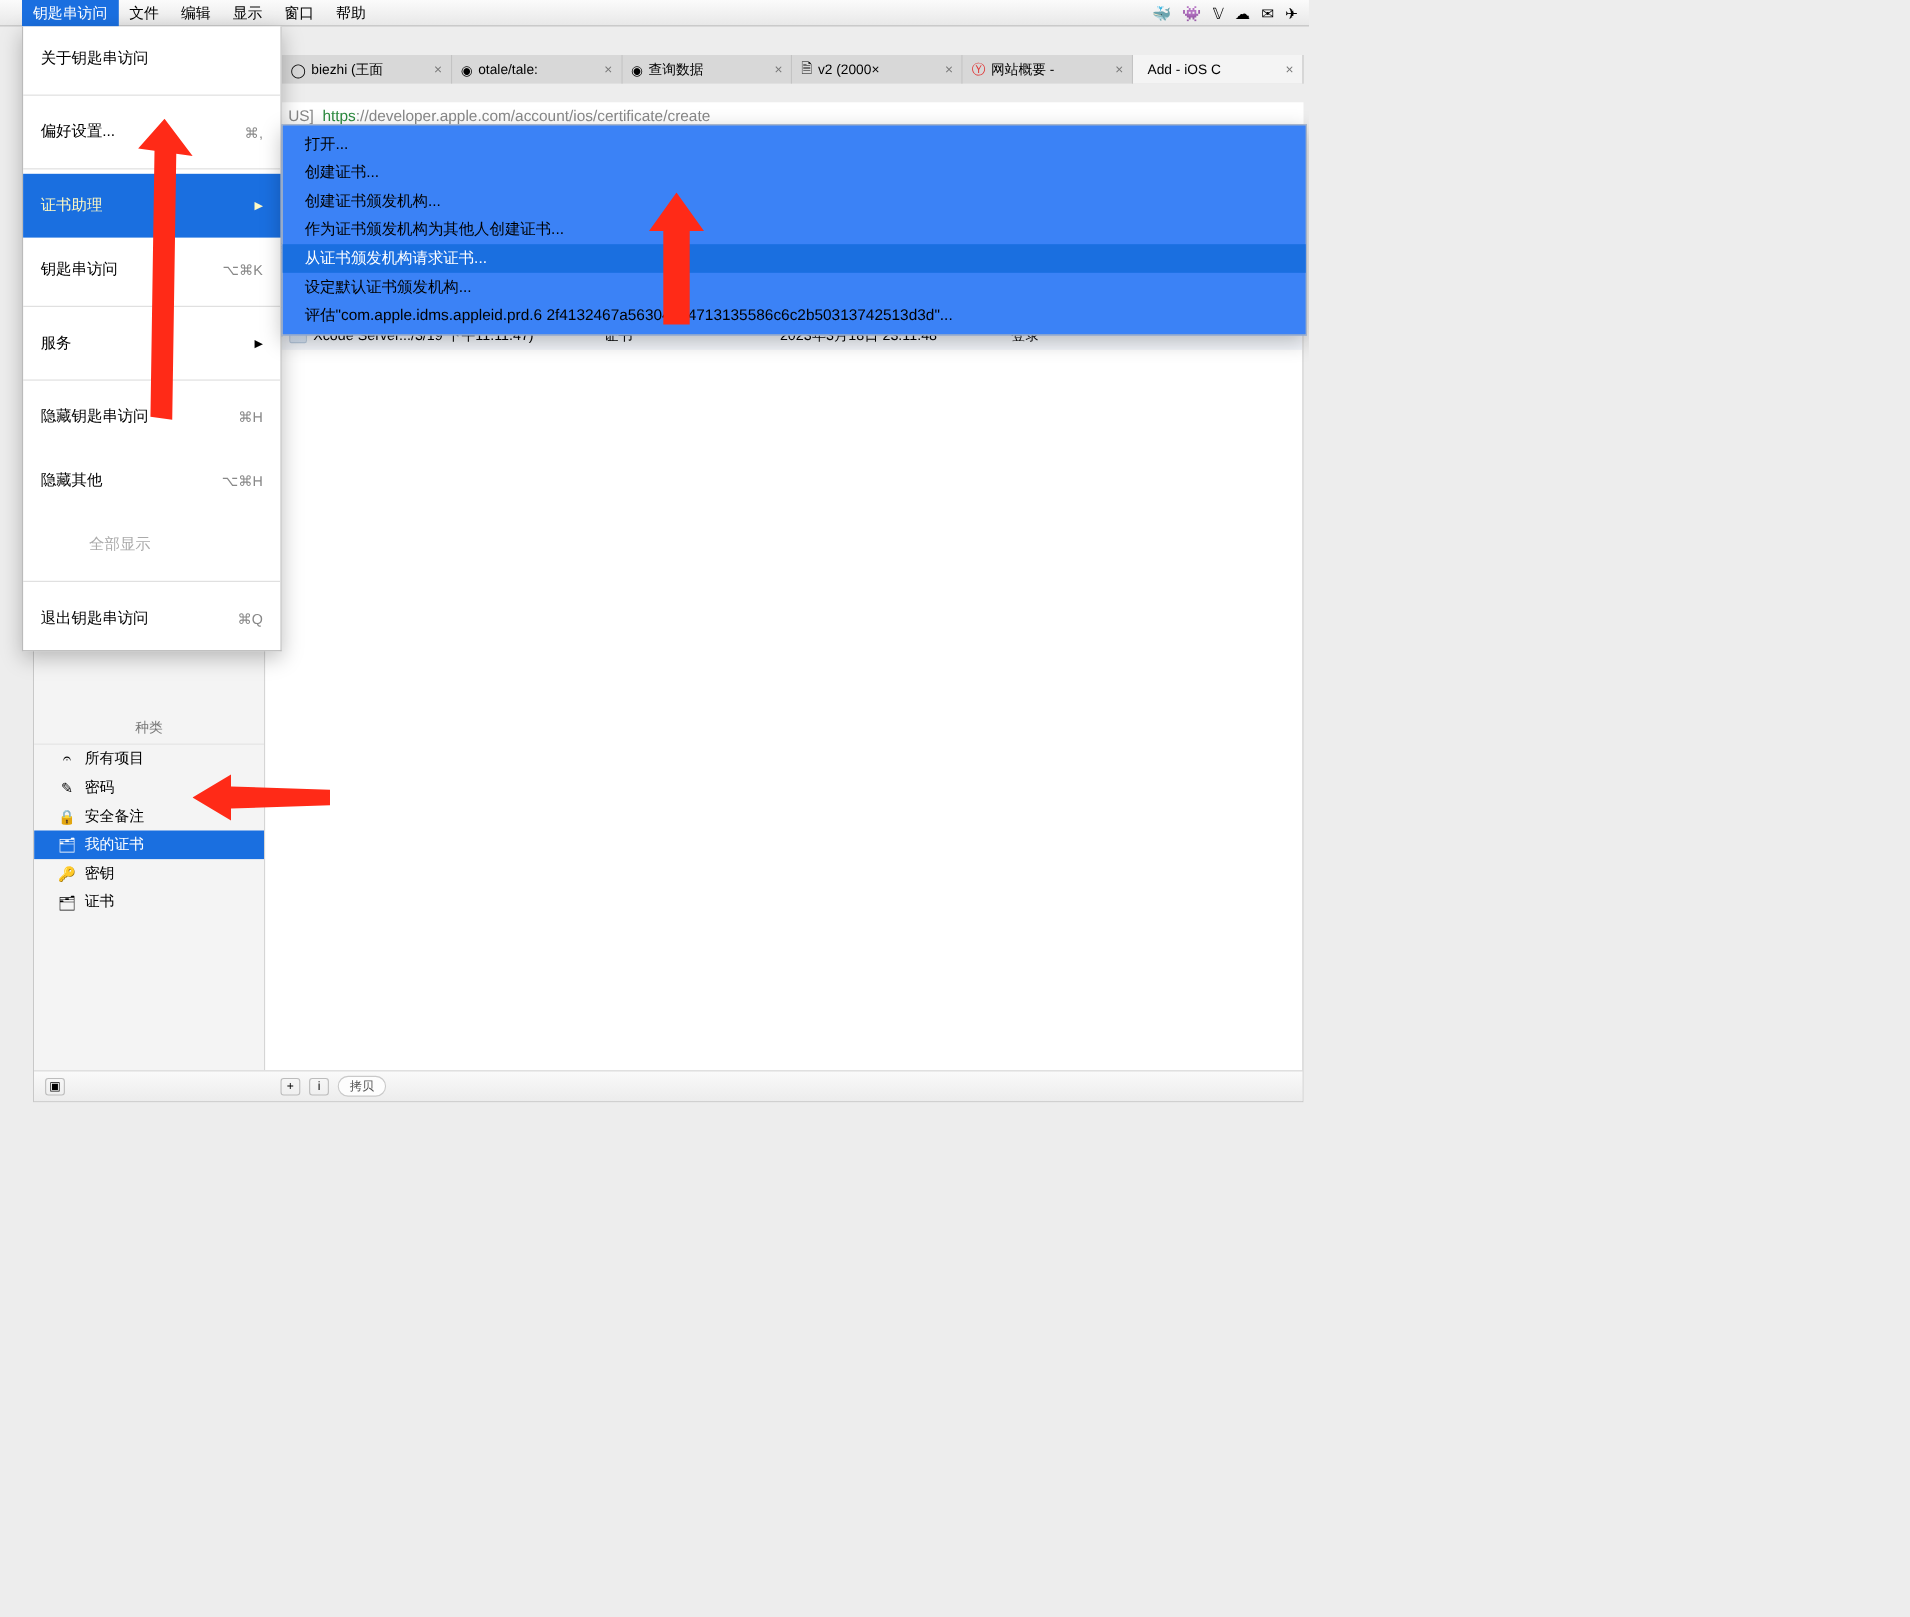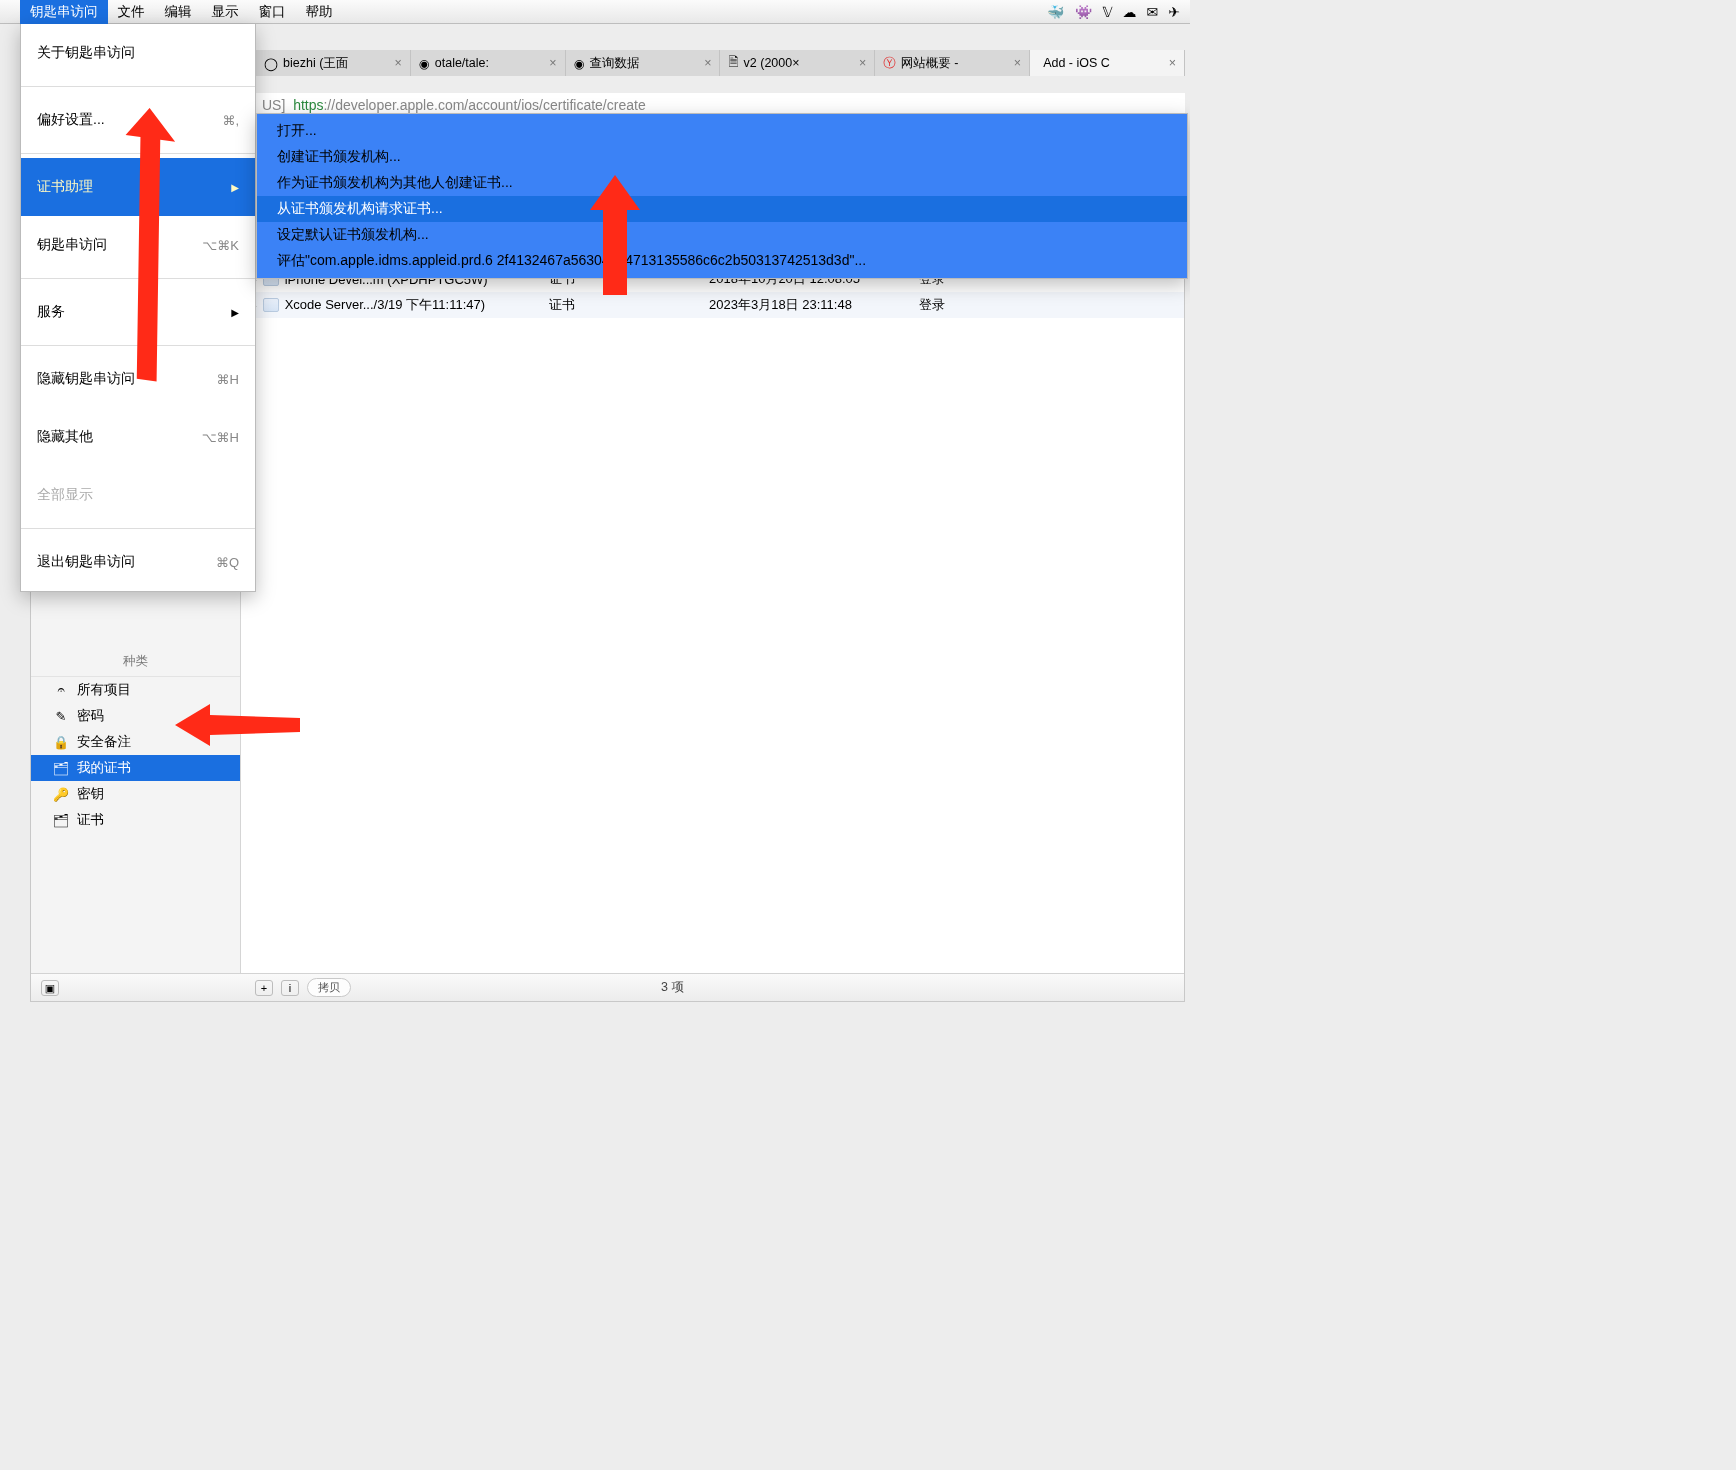--- a/index.html
+++ b/index.html
@@ -11,21 +11,21 @@
 .menubar .mitem { padding: 0 10px; line-height: 24px; }
 .menubar .mitem.active { background: #1a6fe0; color: #fff; }
 .menubar .spacer { flex: 1; }
 .menubar .tray { display: flex; gap: 10px; padding-right: 10px; font-size: 14px; }
 
 
 .appmenu { position: absolute; left: 20px; top: 24px; width: 236px; background: #fff; border: 1px solid #bbb; border-top: none; box-shadow: 0 6px 18px rgba(0,0,0,.25); z-index: 50; font-size: 14px; }
 .appmenu .row { display: flex; align-items: center; padding: 20px 16px; justify-content: space-between; }
 .appmenu .row.hl { background: #1a6fe0; color: #fef9c3; }
 .appmenu hr { border: none; border-top: 1px solid #ddd; margin: 4px 0; }
-.appmenu .dis { color: #aaa; }
+.appmenu .dis { color: #aaa; margin-left: 44px; }
 .appmenu .sc { color: #888; font-size: 13px; }
 .appmenu .tri { font-size: 10px; }
 
 
 .submenu { position: absolute; left: 256px; top: 113px; right: 2px; background: #3b82f6; border: 1px solid #bbb; box-shadow: 0 6px 18px rgba(0,0,0,.25); z-index: 60; font-size: 14px; padding: 4px 0; }
 .submenu .srow { padding: 4px 20px; white-space: nowrap; overflow: hidden; text-overflow: ellipsis; }
 .submenu .srow.hl { background: #1a6fe0; color: #fff; }
 
 
 .tabs { position: absolute; top: 50px; left: 256px; right: 5px; height: 26px; display: flex; background: #d8d8d8; font-size: 12.5px; }
@@ -230,21 +230,20 @@
         <div class="emptyrows"></div>
       </div>
     </div>
   </div>
   <div class="statusbar">
     <span class="sq">▣</span>
     <span style="flex:0 0 180px"></span>
     <span class="sq">+</span>
     <span class="sq">i</span>
     <span class="btn">拷贝</span>
-    <span class="center">3 项</span>
     <span style="width:180px"></span>
   </div>
 </div>
 
 <div class="appmenu">
   <div class="row">
       <span>关于钥匙串访问</span>
     </div>
   <hr>
   <div class="row">
@@ -279,20 +278,21 @@
     </div>
   <hr>
   <div class="row">
       <span>退出钥匙串访问</span>
       <span class="sc">⌘Q</span>
     </div>
 </div>
 
 <div class="submenu">
   <div class="srow">打开...</div>
+  <div class="srow">创建证书...</div>
   <div class="srow">创建证书颁发机构...</div>
   <div class="srow">作为证书颁发机构为其他人创建证书...</div>
   <div class="srow hl">从证书颁发机构请求证书...</div>
   <div class="srow">设定默认证书颁发机构...</div>
   <div class="srow">评估"com.apple.idms.appleid.prd.6    2f4132467a56304d34713135586c6c2b50313742513d3d"...</div>
 </div>
 
 <div class="arrow" style="left:90px; top:108px;">
   <svg width="120" height="290">
       <path d="M40 0 L70 30 L55 30 L85 270 L65 270 L35 30 L20 30 Z" transform="rotate(8 50 140)"></path>

